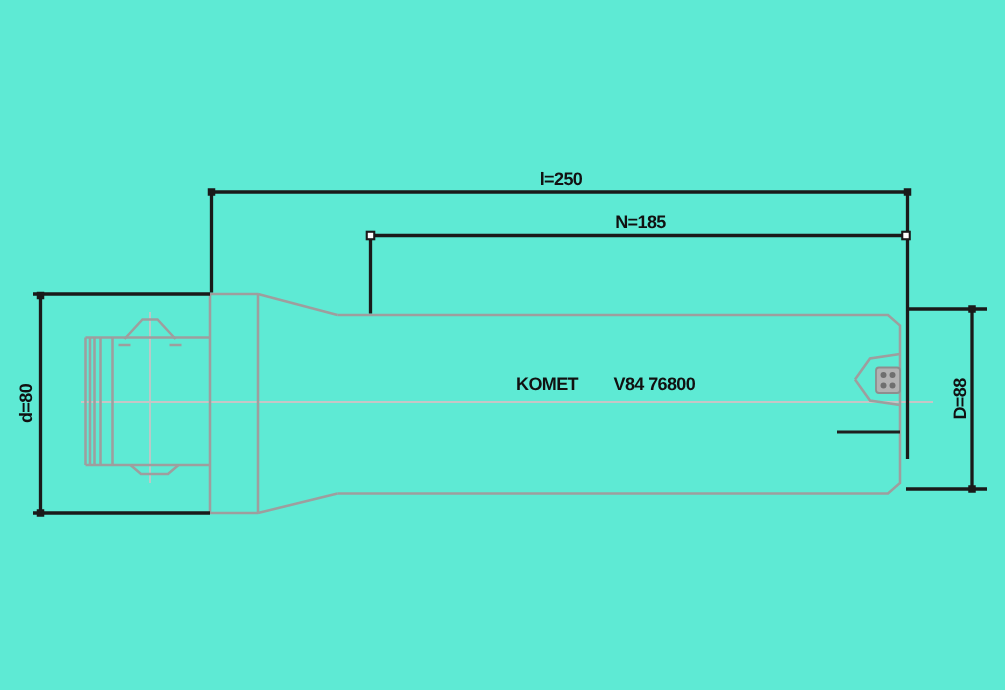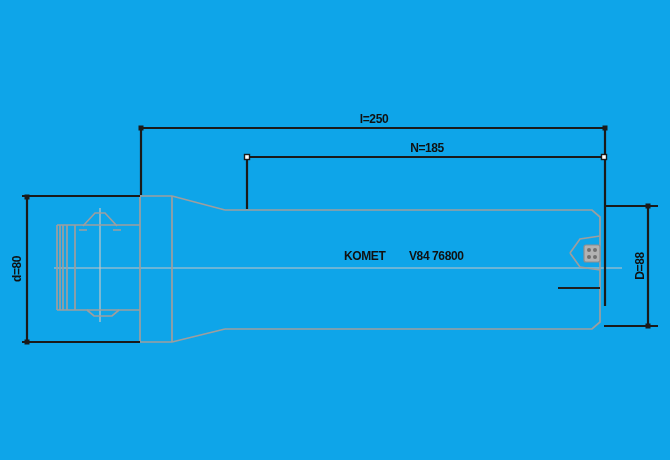--- a/index.html
+++ b/index.html
@@ -4,21 +4,21 @@
 <style>
   html, body {
     margin: 0;
     padding: 0;
     background: #ffffff;
   }
   #stage {
     position: relative;
     width: 670px;
     height: 460px;
-    background: #0ea5e9;
+    background: #5eead4;
     overflow: hidden;
     font-family: "Liberation Sans", sans-serif;
   }
   svg text {
     font-family: "Liberation Sans", "DejaVu Sans", sans-serif;
     font-size: 12px;
     font-weight: 700;
     letter-spacing: -0.4px;
     fill: #111111;
   }

